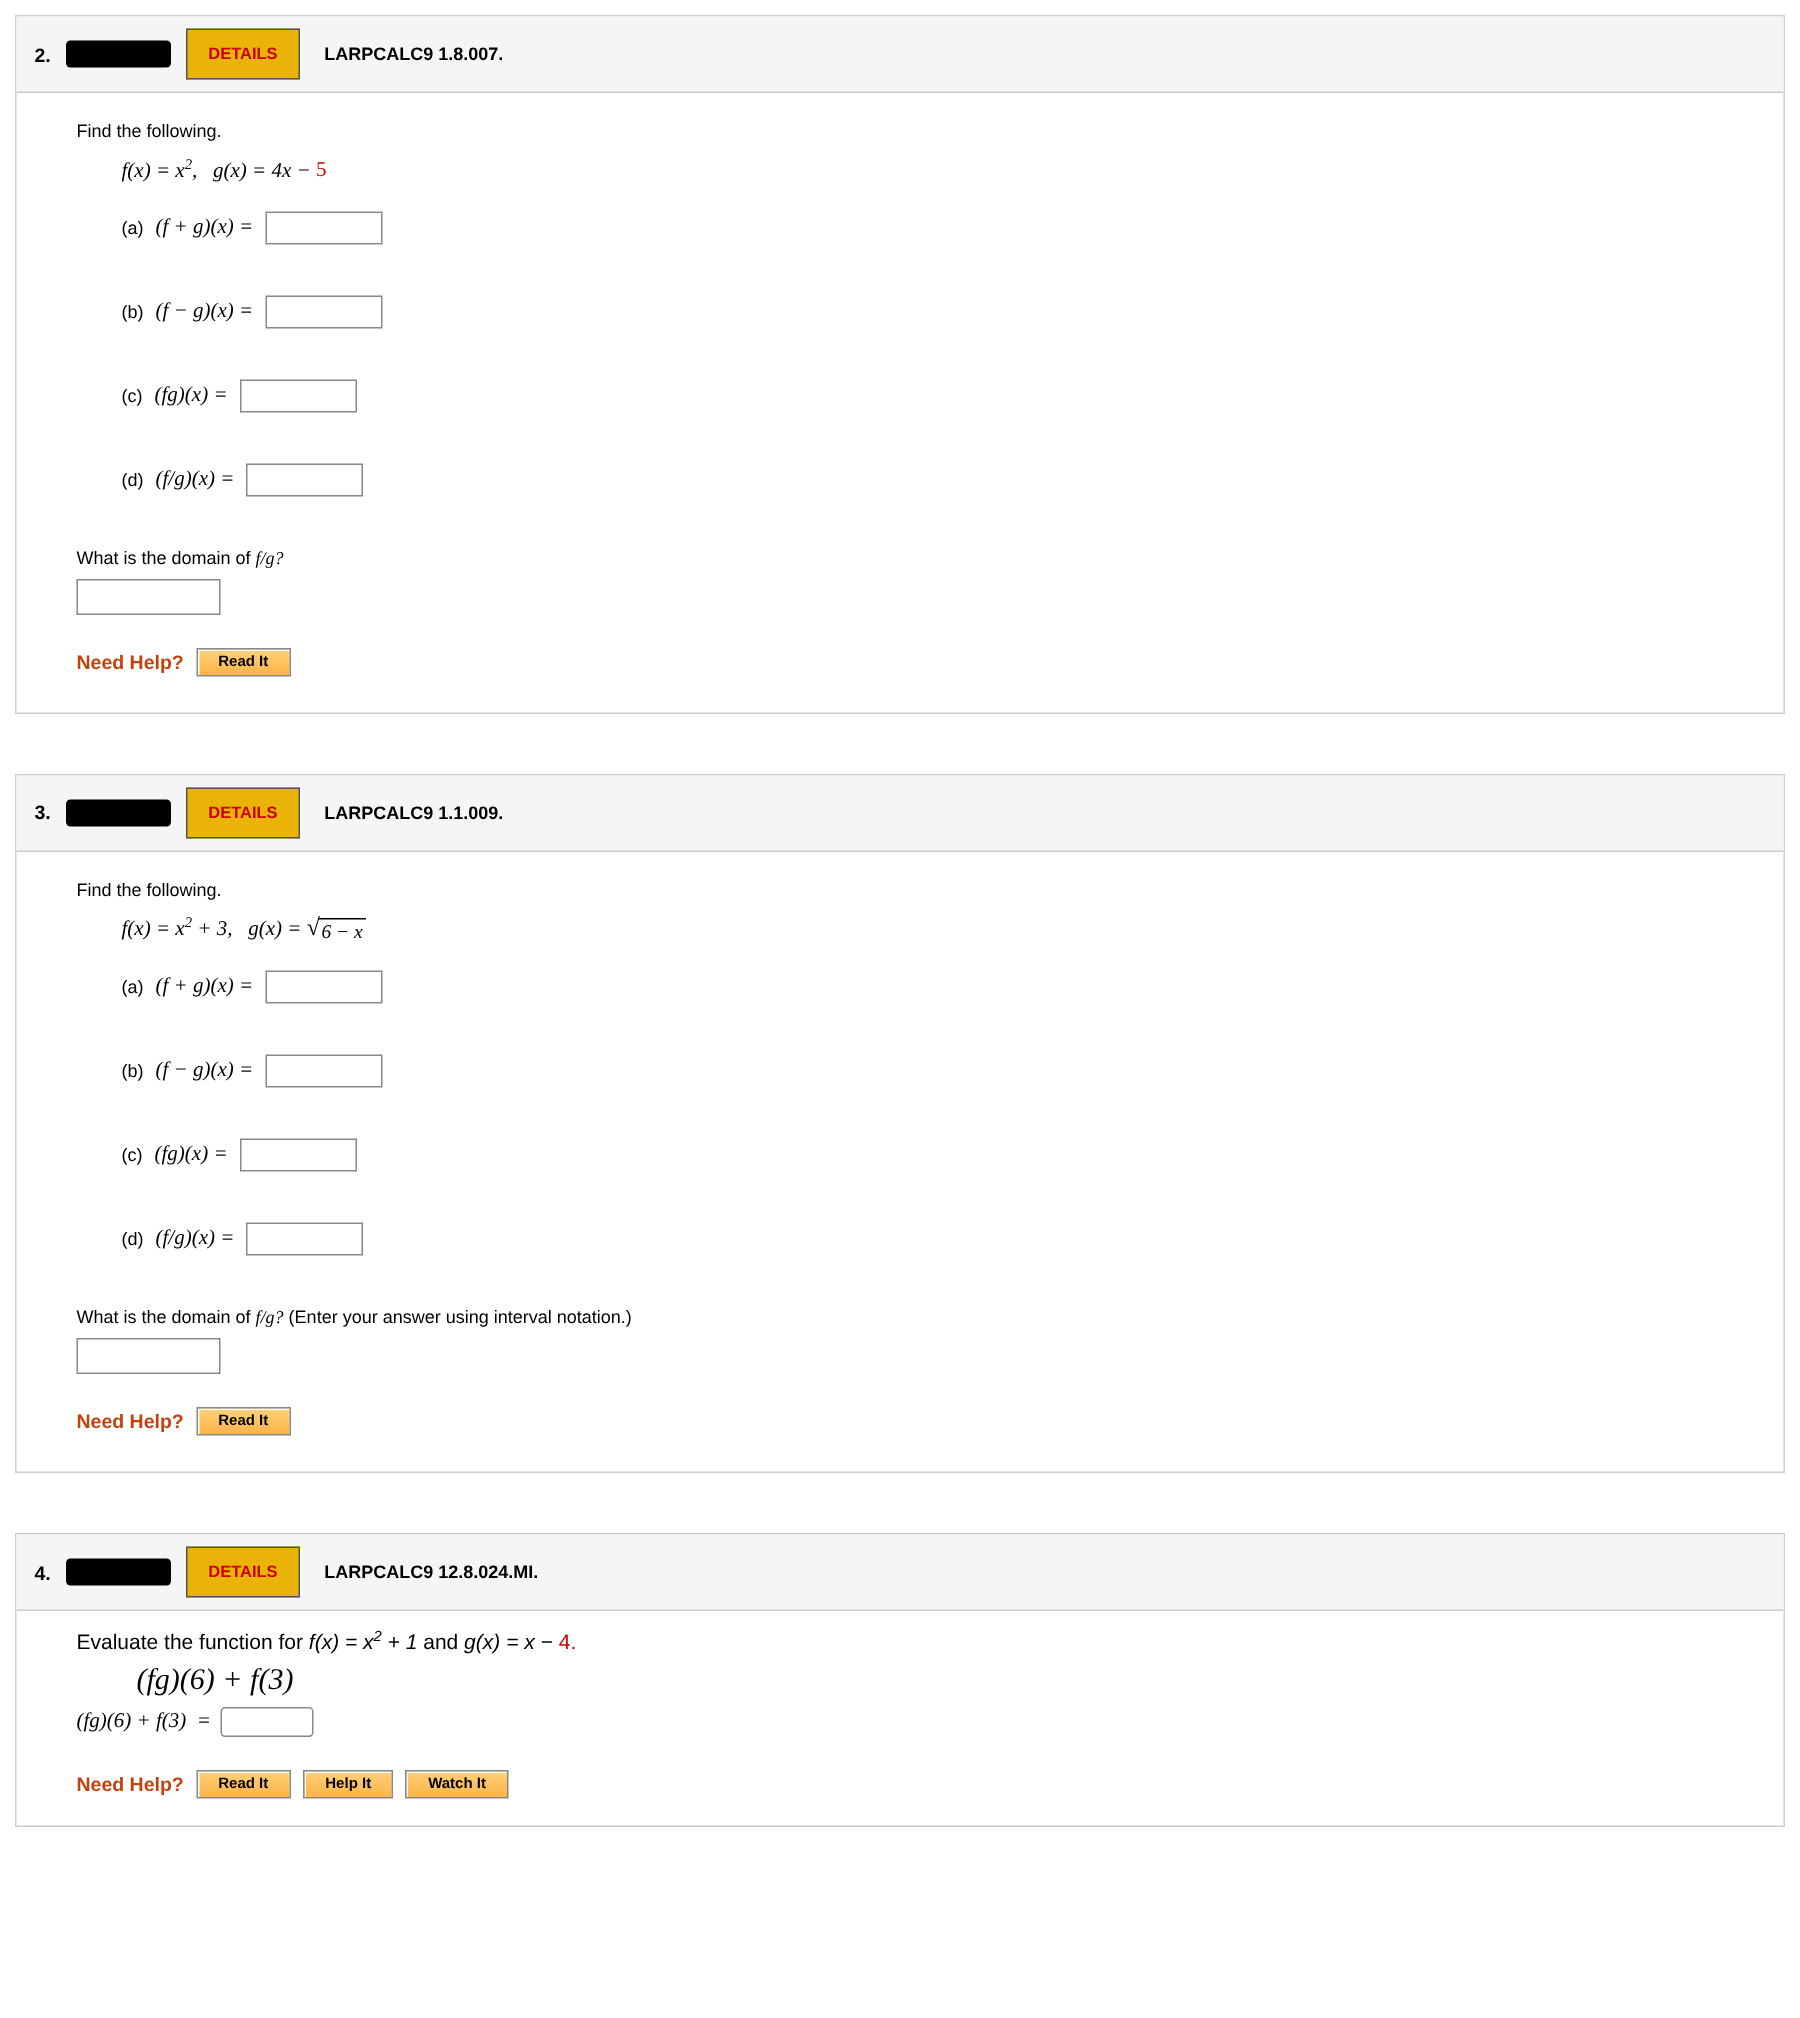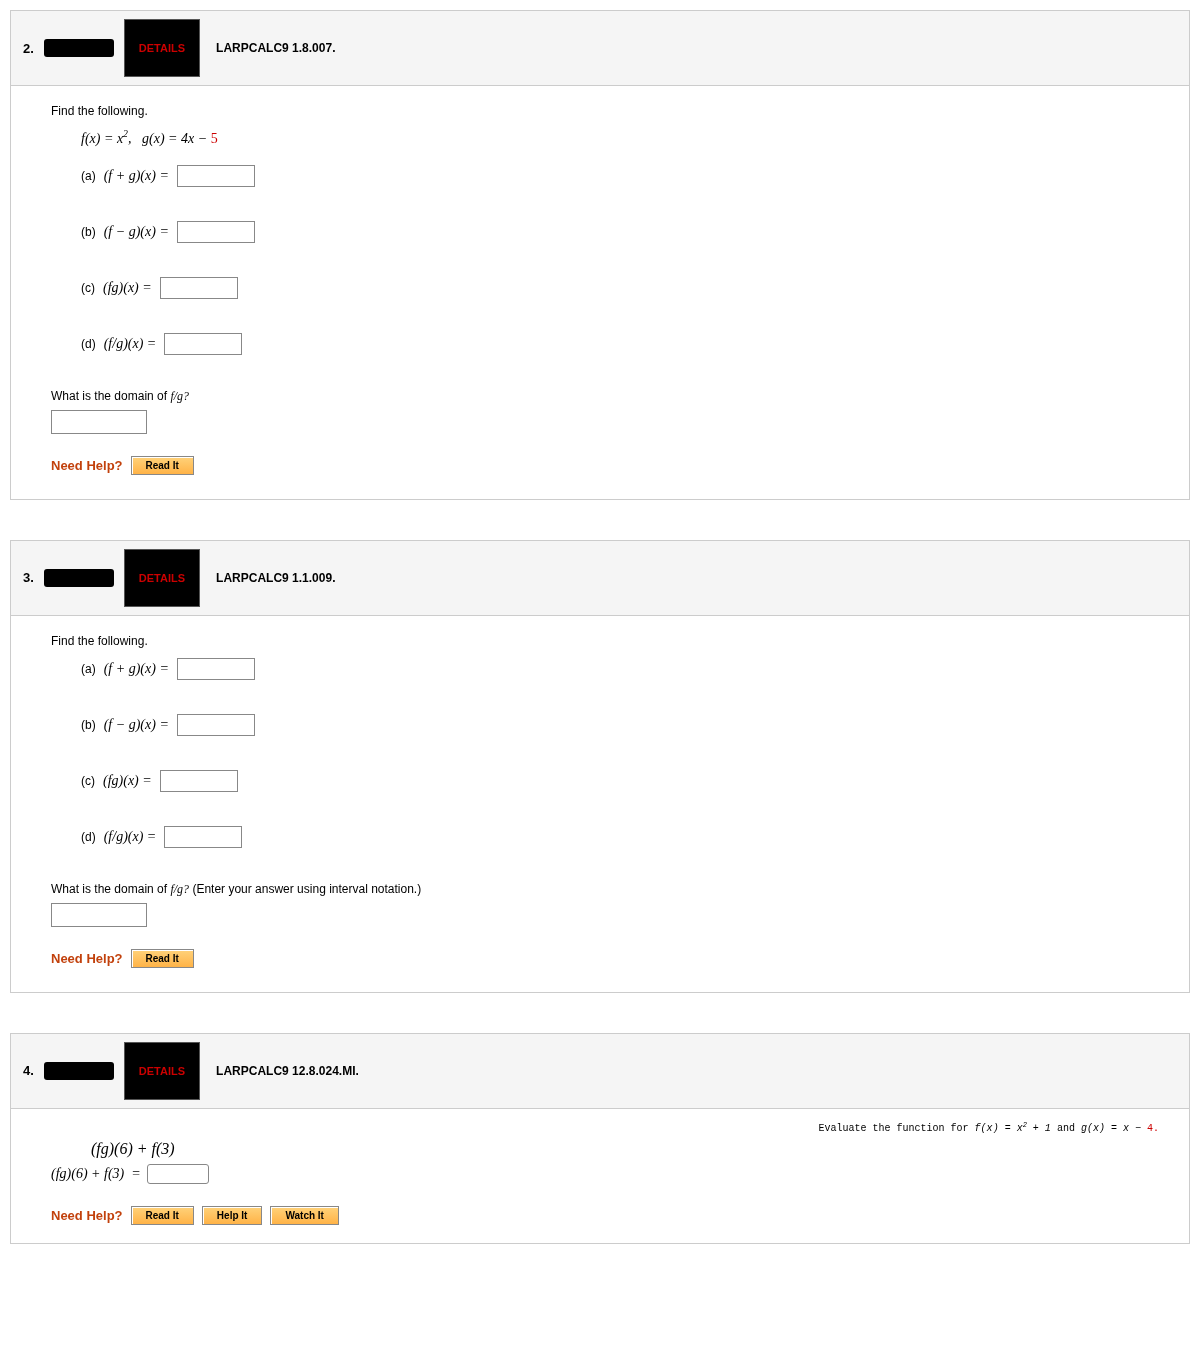--- a/index.html
+++ b/index.html
@@ -34,25 +34,25 @@
   }
   .scribble-b::before {
     content: '';
     position: absolute;
     inset: 0;
     background: #000;
     border-radius: 3px;
   }
   .details-btn {
     border: 1px solid #555;
-    background: #000000;
+    background: #eab308;
     color: #c00;
     font-weight: bold;
     font-size: 11px;
-    padding: 22px 14px;
+    padding: 10px 14px;
     cursor: pointer;
   }
   .qref {
     font-weight: bold;
     font-size: 12px;
     margin-left: 6px;
   }
   .question-body {
     padding: 18px 30px 24px 40px;
     position: relative;
@@ -120,30 +120,29 @@
   }
   sup { font-size: 0.7em; }
   .sqrt {
     display: inline-flex;
     align-items: flex-start;
     font-style: normal;
   }
   .sqrt .radical { font-size: 16px; line-height: 14px; margin-right: -1px;}
   .sqrt .radicand { border-top: 1px solid #000; padding: 0 2px; font-style: italic; font-size: 13px;}
   .eval-line {
-    font-family: Liberation Mono, monospace;
-    font-size: 10px;
-    font-style: italic;
-    text-align: right;
+    font-family: Liberation Sans, sans-serif;
+    font-size: 14px;
+    font-style: italic;
   }
   .eval-line .rm { font-style: normal;}
   .sub-expr {
     margin: 6px 0 6px 40px;
     font-family: "Times New Roman", serif;
-    font-size: 16px;
+    font-size: 20px;
     font-style: italic;
   }
   .eval-answer-row {
     display: flex;
     align-items: center;
     gap: 6px;
     margin-top: 4px;
     font-family: "Times New Roman", serif;
     font-size: 14px;
     font-style: italic;
@@ -207,20 +206,27 @@
 
 <div class="question-block">
   <div class="question-header">
     <span class="qnum">3.</span>
     <span class="scribble-b"></span>
     <button class="details-btn">DETAILS</button>
     <span class="qref">LARPCALC9 1.1.009.</span>
   </div>
   <div class="question-body">
     <div class="prompt">Find the following.</div>
+    <div class="func-defs">
+      <i>f</i>(<i>x</i>) = <i>x</i><sup>2</sup> + 3,&nbsp;&nbsp;&nbsp;<i>g</i>(<i>x</i>) = 
+      <span class="sqrt">
+          <span class="radical">√</span>
+          <span class="radicand">6 − <i>x</i></span>
+        </span>
+    </div>
 
     <div class="part-row">
       <span class="lbl">(a)</span>
       <span class="math">(<i>f</i> + <i>g</i>)(<i>x</i>) =</span>
       <input class="answer-input" style="">
     </div>
     <div class="part-row">
       <span class="lbl">(b)</span>
       <span class="math">(<i>f</i> − <i>g</i>)(<i>x</i>) =</span>
       <input class="answer-input" style="">

